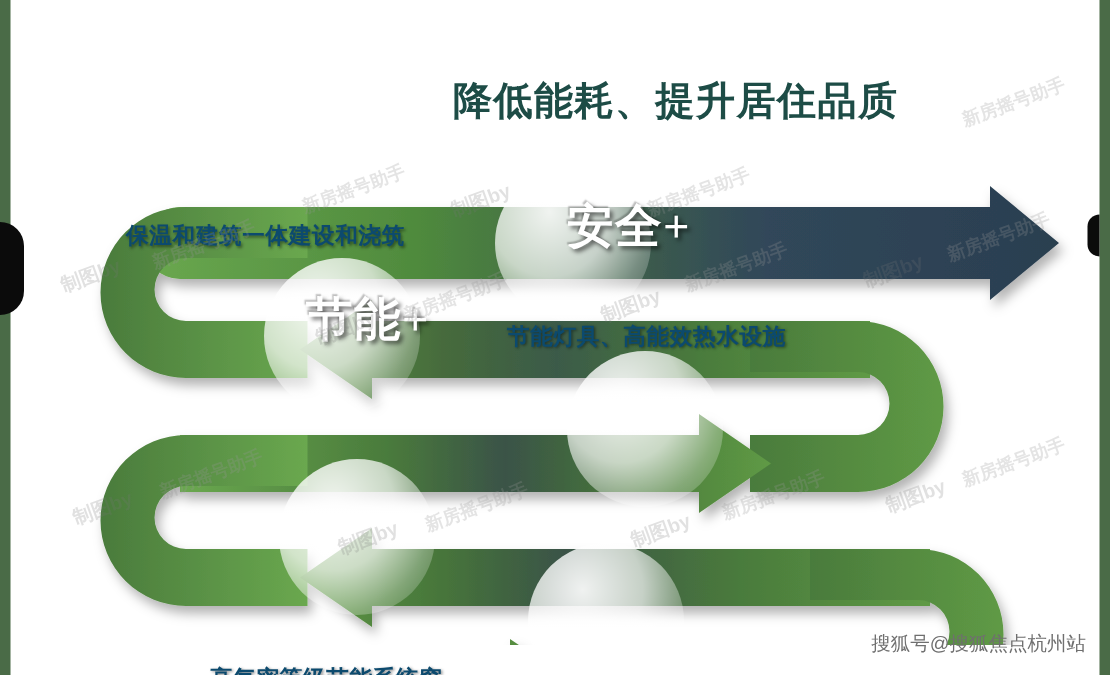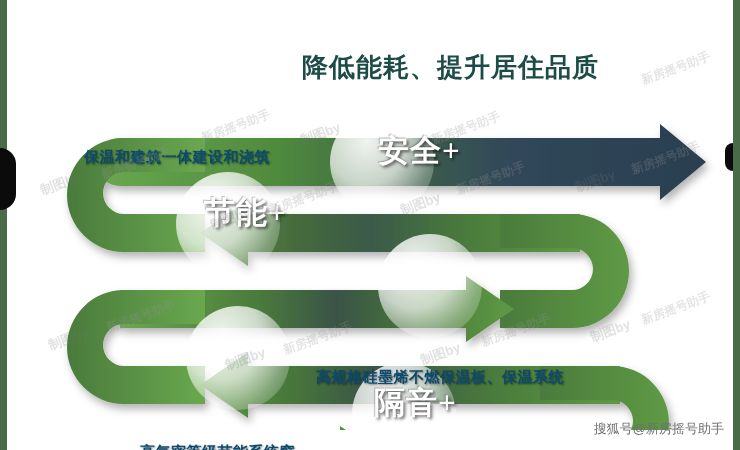--- a/index.html
+++ b/index.html
@@ -188,27 +188,26 @@
 
     <div class="gloss" style="left:330px;top:0px;width:104px;height:104px;"></div>
     <div class="gloss" style="left:176px;top:62px;width:104px;height:104px;"></div>
     <div class="gloss" style="left:378px;top:124px;width:104px;height:104px;"></div>
     <div class="gloss" style="left:186px;top:196px;width:104px;height:104px;"></div>
     <div class="gloss" style="left:352px;top:252px;width:104px;height:104px;"></div>
 
     <div class="band-desc" style="left:84px;top:38px;">保温和建筑一体建设和浇筑</div>
     <div class="band-label" style="left:378px;top:20px;">安全+</div>
 
+    <div class="band-desc" style="left:338px;top:105px;">节能灯具、高能效热水设施</div>
     <div class="band-label" style="left:204px;top:82px;">节能+</div>
 
 
-    <div class="band-desc" style="left:316px;top:258px;">高规格硅墨烯不燃保温板、保温系统</div>
 
     <div class="band-desc" style="left:140px;top:333px;">高气密等级节能系统窗</div>
-    <div class="band-label" style="left:374px;top:272px;">隔音+</div>
   </div>
 
   <div class="wm" style="left:40px;top:175px;">制图by</div>
   <div class="wm2" style="left:100px;top:155px;">新房摇号助手</div>
   <div class="wm" style="left:210px;top:210px;">制图by</div>
   <div class="wm2" style="left:268px;top:190px;">新房摇号助手</div>
   <div class="wm" style="left:400px;top:195px;">制图by</div>
   <div class="wm2" style="left:455px;top:170px;">新房摇号助手</div>
   <div class="wm2" style="left:630px;top:150px;">新房摇号助手</div>
   <div class="wm" style="left:575px;top:172px;">制图by</div>
@@ -218,14 +217,14 @@
   <div class="wm2" style="left:282px;top:330px;">新房摇号助手</div>
   <div class="wm" style="left:420px;top:345px;">制图by</div>
   <div class="wm2" style="left:480px;top:322px;">新房摇号助手</div>
   <div class="wm2" style="left:640px;top:300px;">新房摇号助手</div>
   <div class="wm" style="left:590px;top:322px;">制图by</div>
   <div class="wm2" style="left:640px;top:60px;">新房摇号助手</div>
   <div class="wm" style="left:300px;top:125px;">制图by</div>
   <div class="wm2" style="left:200px;top:118px;">新房摇号助手</div>
   <div class="wm2" style="left:430px;top:120px;">新房摇号助手</div>
 
-  <div class="footer-credit">搜狐号@新房摇号助手</div>
+  <div class="footer-credit">搜狐号@搜狐焦点杭州站</div>
 </div>
 
 </body></html>

